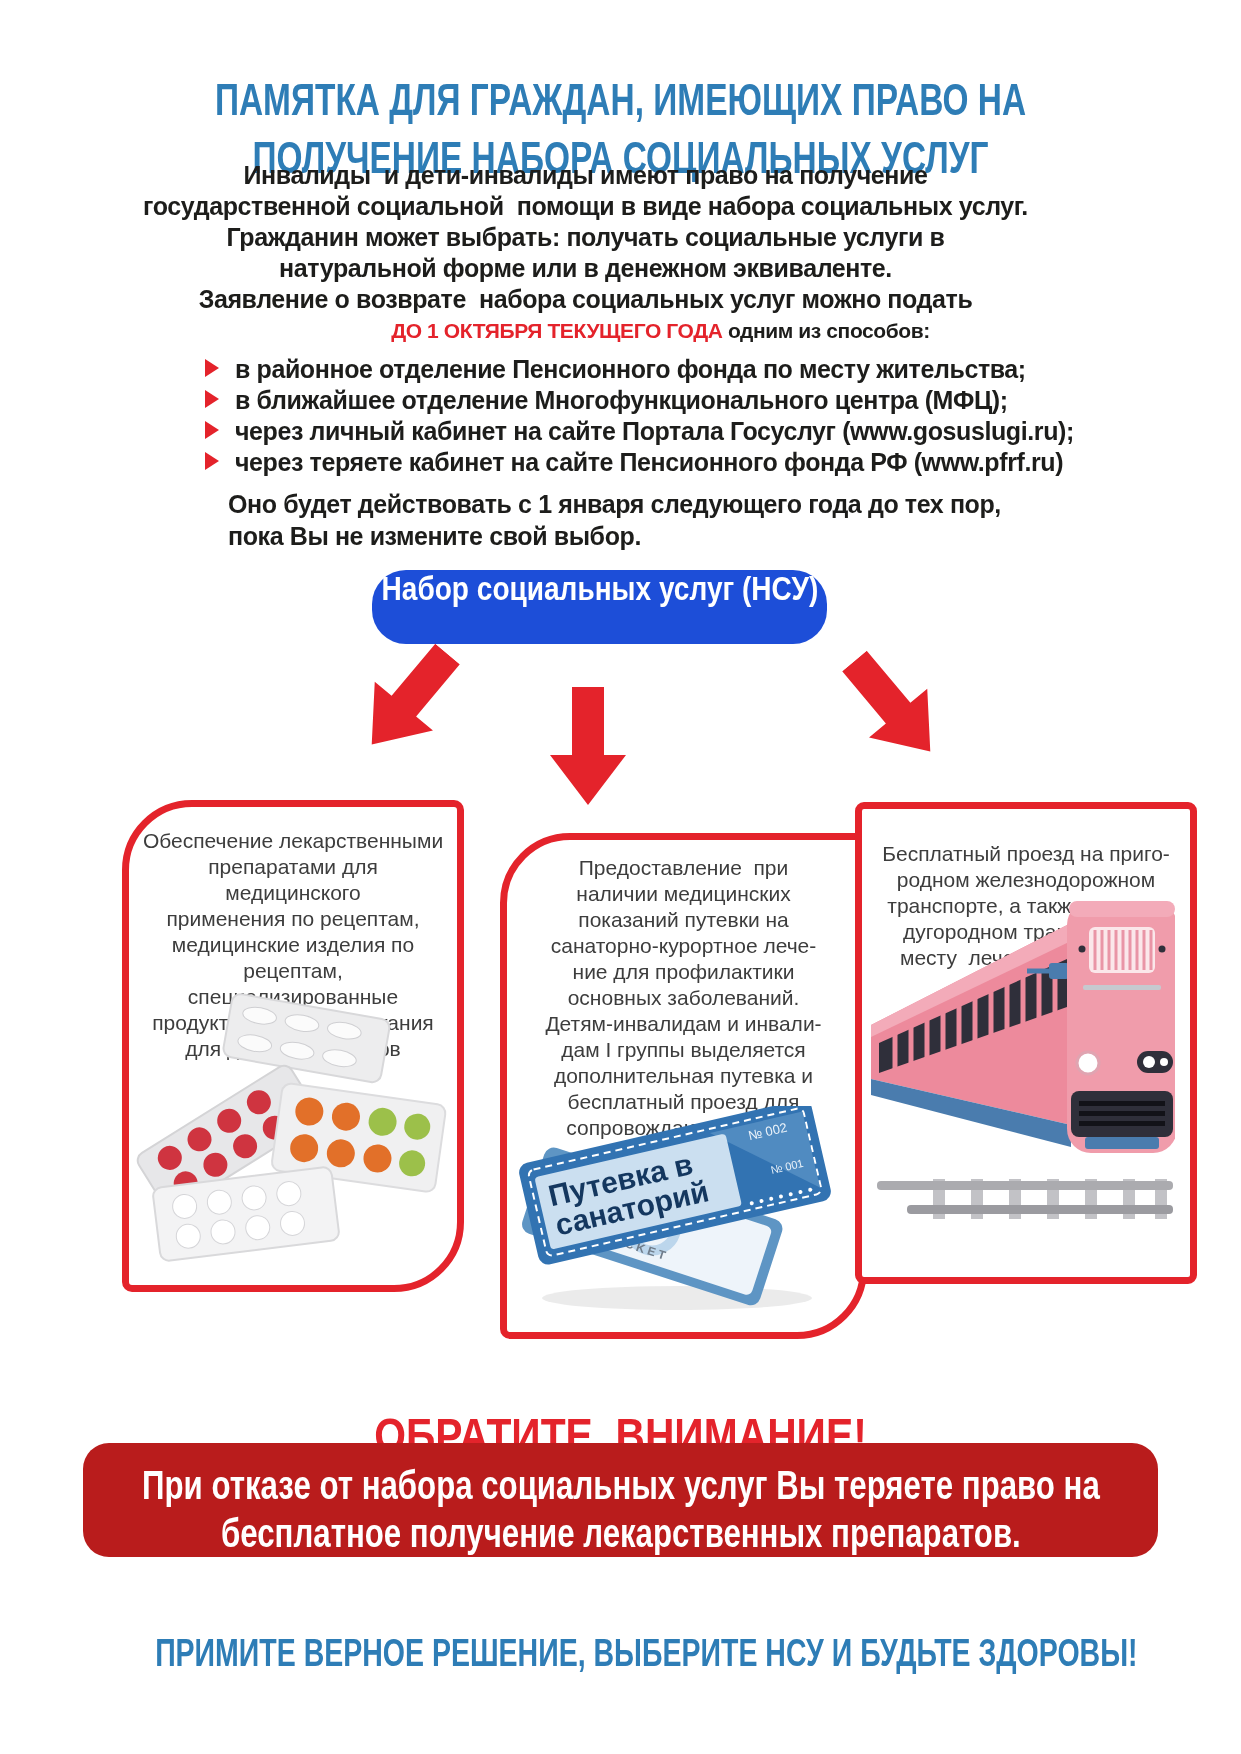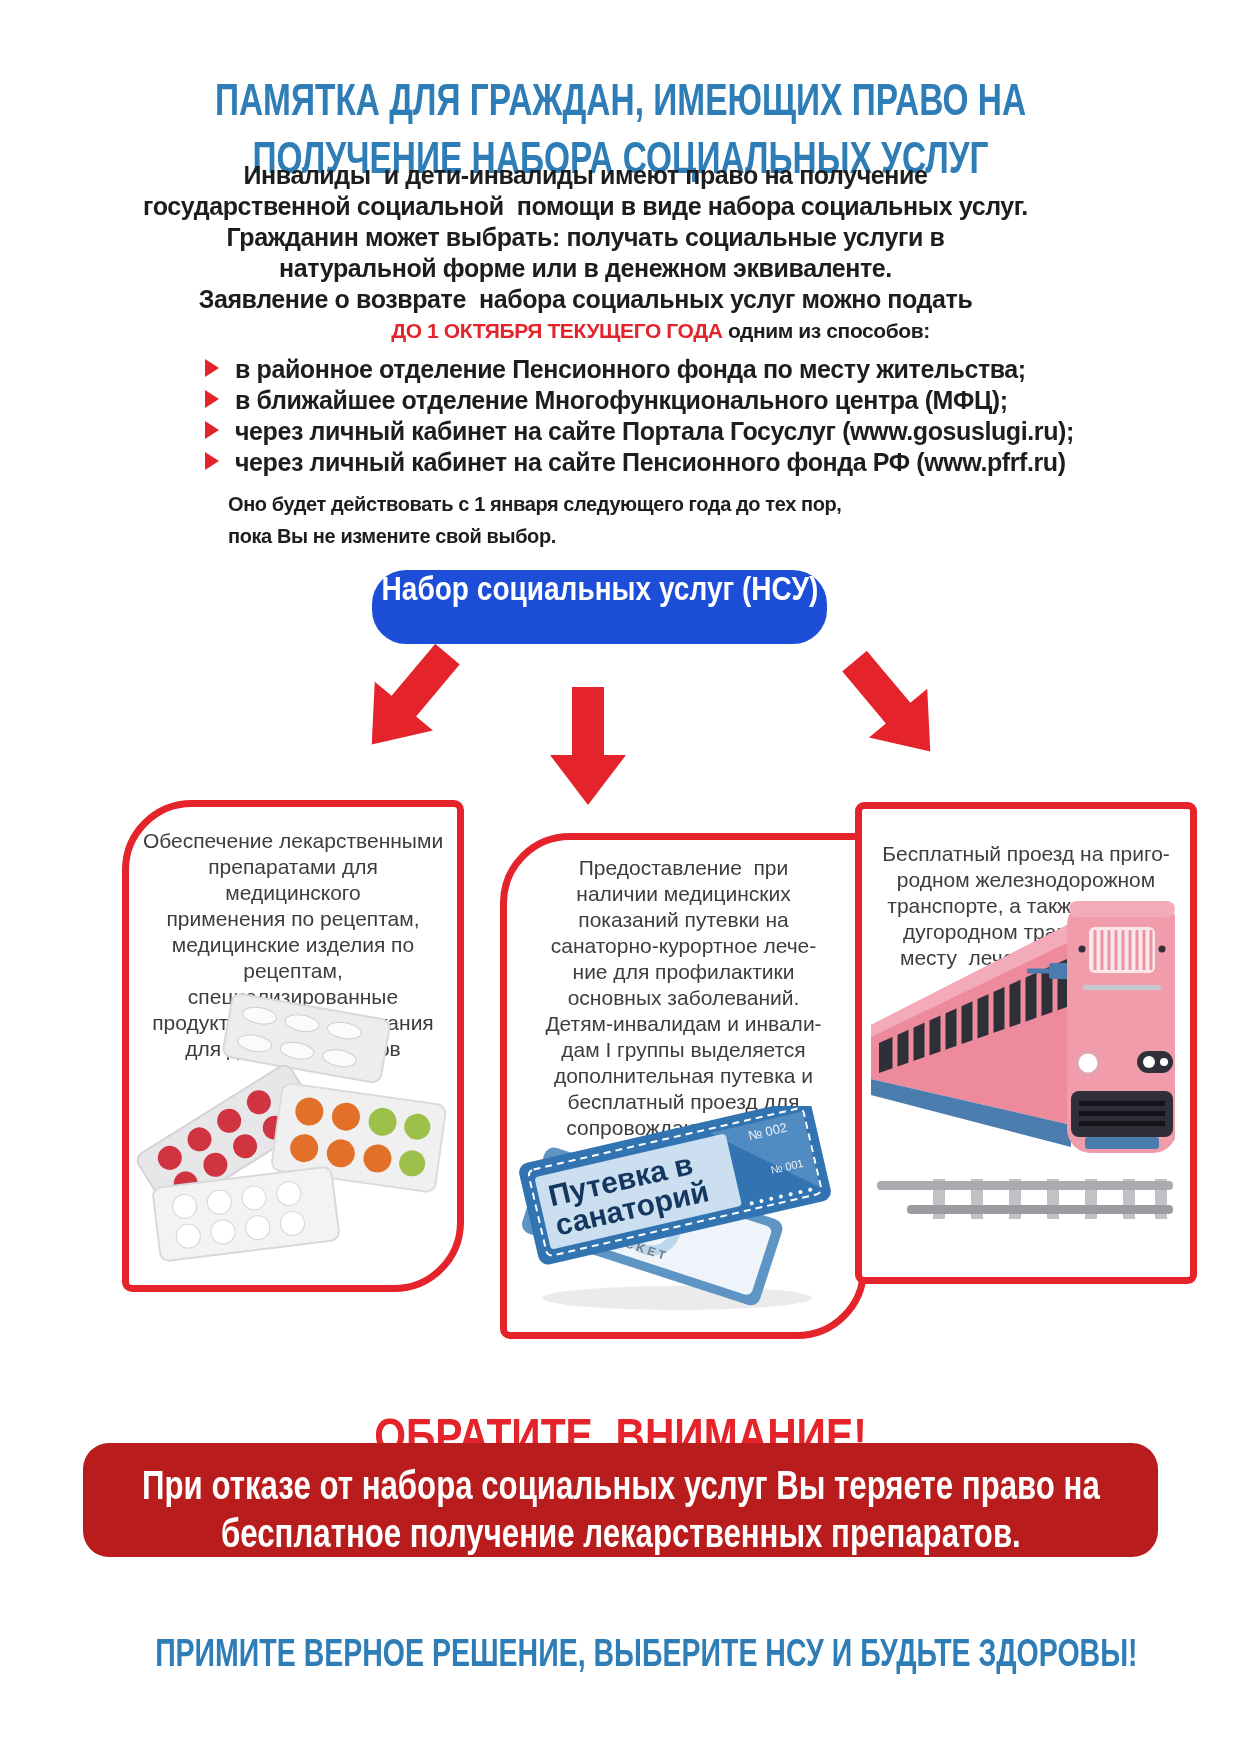--- a/index.html
+++ b/index.html
@@ -12,21 +12,21 @@
   .intro{top:160px;left:0;width:1171px;text-align:center;font-weight:bold;font-size:25px;
          line-height:31px;white-space:pre;letter-spacing:-0.4px;}
   .deadline{top:315px;left:0;width:1241px;text-align:center;font-weight:bold;font-size:21px;
          line-height:31px;letter-spacing:-0.4px;padding-left:40px;}
   .deadline .hl{color:#e4232b;}
   .channels{top:354px;left:205px;margin:0;padding:0;list-style:none;font-weight:bold;
          font-size:25px;line-height:31px;letter-spacing:-0.4px;}
   .channels li{display:flex;align-items:flex-start;height:31px;white-space:nowrap;}
   .tri{width:0;height:0;border-top:9px solid transparent;border-bottom:9px solid transparent;
        border-left:14px solid #e4232b;margin:5px 16px 0 0;flex:0 0 auto;}
-  .note{top:488px;left:228px;font-weight:bold;font-size:20px;line-height:32px;white-space:pre;letter-spacing:-0.4px;}
+  .note{top:488px;left:228px;font-weight:bold;font-size:25px;line-height:32px;white-space:pre;letter-spacing:-0.4px;}
 
   .badge{top:570px;left:372px;width:455px;height:74px;background:#1d4ed8;border-radius:34px;
          display:flex;align-items:flex-start;justify-content:center;}
   .badge span{color:#fff;font-weight:bold;font-size:33px;transform:scaleX(.85);white-space:nowrap;}
 
   .arrow{width:80px;height:120px;}
   .arrow svg{display:block;}
   #arrow-left{left:369px;top:640px;transform:rotate(40deg);}
   #arrow-center{left:548px;top:687px;}
   #arrow-right{left:853px;top:647px;transform:rotate(-40deg);}
@@ -77,21 +77,21 @@
     <li>
         <span class="tri"></span>
         <span>в ближайшее отделение Многофункционального центра (МФЦ);</span>
       </li>
     <li>
         <span class="tri"></span>
         <span>через личный кабинет на сайте Портала Госуслуг (www.gosuslugi.ru);</span>
       </li>
     <li>
         <span class="tri"></span>
-        <span>через личный кабинет на сайте Пенсионного фонда РФ (www.pfrf.ru)</span>
+        <span>через теряете кабинет на сайте Пенсионного фонда РФ (www.pfrf.ru)</span>
       </li>
   </ul>
 
   <div class="abs note">Оно будет действовать с 1 января следующего года до тех пор,
 пока Вы не измените свой выбор.</div>
 
   <div class="abs badge">
     <span>Набор социальных услуг (НСУ)</span>
   </div>
 

